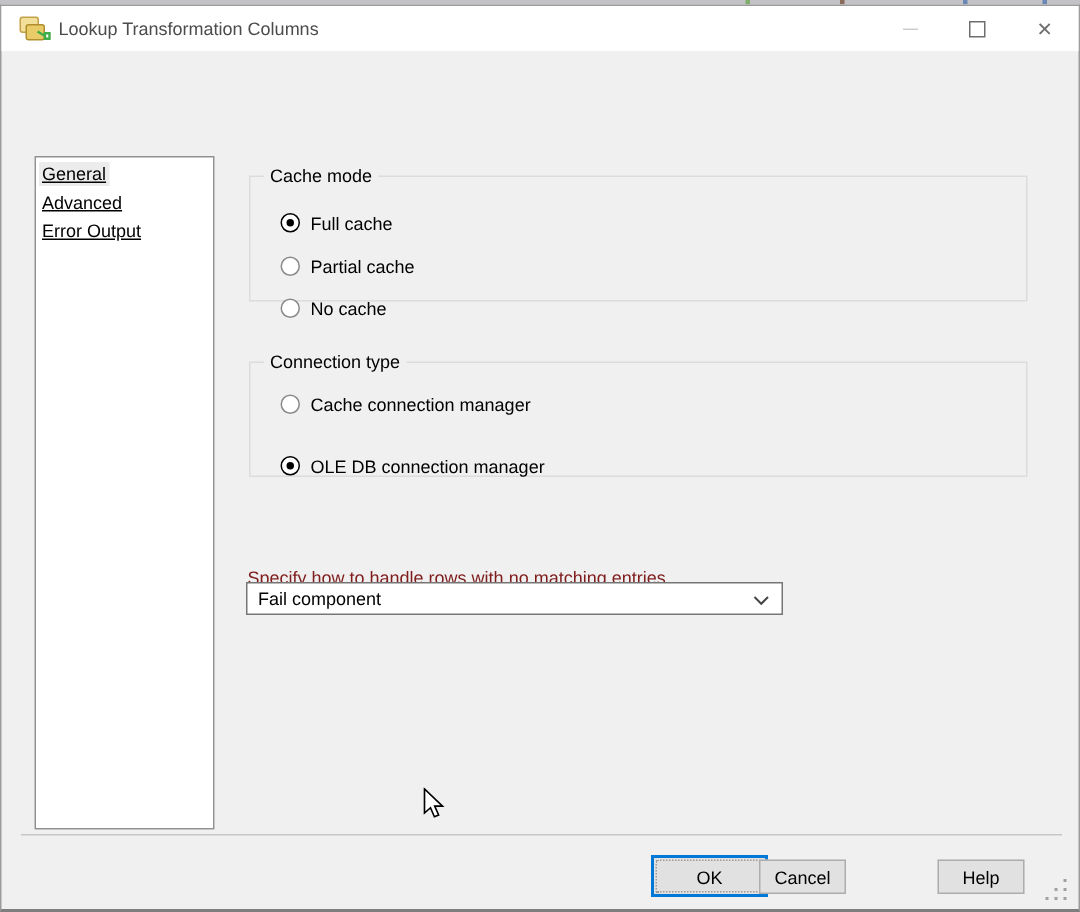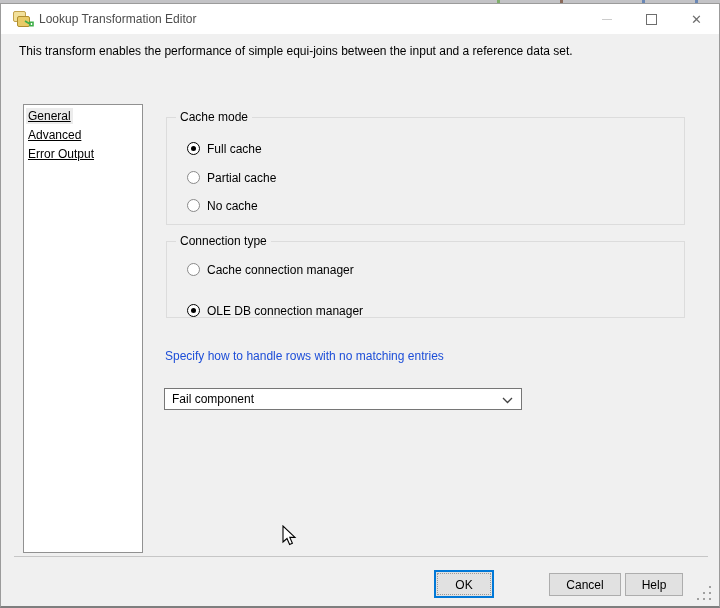--- a/index.html
+++ b/index.html
@@ -58,42 +58,42 @@
     width:13px;height:13px;box-sizing:border-box;border-radius:50%;
     border:1px solid #8a8a8a;background:#fff;position:relative;flex:0 0 auto;
   }
   .radio.checked{border:1px solid #000;}
   .radio.checked::after{
     content:"";position:absolute;left:3px;top:3px;width:5px;height:5px;
     border-radius:50%;background:#000;
   }
   .radio-label{margin-left:7px;font-size:12px;color:#000;white-space:nowrap;}
 
-  .combo-label{position:absolute;left:164px;top:345px;font-size:12px;color:#1d4ed8;}
+  .combo-label{position:absolute;left:164px;top:374px;font-size:12px;color:#7f1d1d;}
   .combo{
     position:absolute;left:163px;top:384px;width:358px;height:22px;
     box-sizing:border-box;background:#fff;border:1px solid #767676;
   }
   .combo-value{position:absolute;left:7px;top:0;line-height:20px;font-size:12px;color:#000;}
   .combo-chevron{position:absolute;right:8px;top:8px;}
 
   .separator{position:absolute;left:13px;top:552px;width:694px;height:1px;background:#c6c6c6;}
 
   .btn{
     position:absolute;box-sizing:border-box;height:23px;top:569px;
     background:#e1e1e1;border:1px solid #adadad;
     display:flex;align-items:center;justify-content:center;
     font-size:12px;color:#000;
   }
   .btn-ok{
-    left:433px;width:60px;height:28px;top:566px;
+    left:433px;width:78px;height:28px;top:566px;
     border:2px solid #0078d7;position:absolute;background:#e1e1e1;
   }
   .btn-ok::after{content:"";position:absolute;inset:1px;border:1px dotted #9a9a9a;pointer-events:none;}
-  .btn-cancel{left:548px;width:72px;}
+  .btn-cancel{left:505px;width:58px;}
   .btn-help{left:624px;width:58px;}
 
   .grip{position:absolute;right:7px;bottom:4px;width:16px;height:16px;}
   .grip i{position:absolute;width:2px;height:2px;background:#a0a0a0;}
 
   .cursor{position:absolute;left:282px;top:525px;pointer-events:none;}
 </style>
 </head>
 <body>
 
@@ -107,49 +107,48 @@
 <div class="window">
 
   <div class="titlebar">
     <div class="app-icon">
       <span class="cube back"></span>
       <span class="cube front"></span>
       <svg width="10" height="8" viewBox="0 0 10 8">
         <path d="M1 1 L6 4 L6 2.2 L9 2.2 L9 5.8 L6 5.8 L6 4" fill="none" stroke="#3fae49" stroke-width="1.6"></path>
       </svg>
     </div>
-    <div class="title-text">Lookup Transformation Editor</div>
+    <div class="title-text">Lookup Transformation Columns</div>
     <div class="caption-buttons">
       <div class="cap-btn" title="Minimize">
         <span class="glyph-min"></span>
       </div>
       <div class="cap-btn" title="Maximize">
         <span class="glyph-max"></span>
       </div>
       <div class="cap-btn" title="Close">
         <span class="glyph-close">✕</span>
       </div>
     </div>
   </div>
 
-  <div class="description">This transform enables the performance of simple equi-joins between the input and a reference data set.</div>
 
   <div class="nav-list">
     <div class="nav-item selected">
       <span>General</span>
     </div>
     <div class="nav-item">
       <span>Advanced</span>
     </div>
     <div class="nav-item">
       <span>Error Output</span>
     </div>
   </div>
 
-  <div class="groupbox" style="top:113px;height:108px;">
+  <div class="groupbox" style="top:113px;height:84px;">
     <span class="legend">Cache mode</span>
     <div class="radio-row" style="top:23px;">
       <span class="radio checked"></span>
       <span class="radio-label">Full cache</span>
     </div>
     <div class="radio-row" style="top:52px;">
       <span class="radio"></span>
       <span class="radio-label">Partial cache</span>
     </div>
     <div class="radio-row" style="top:80px;">

